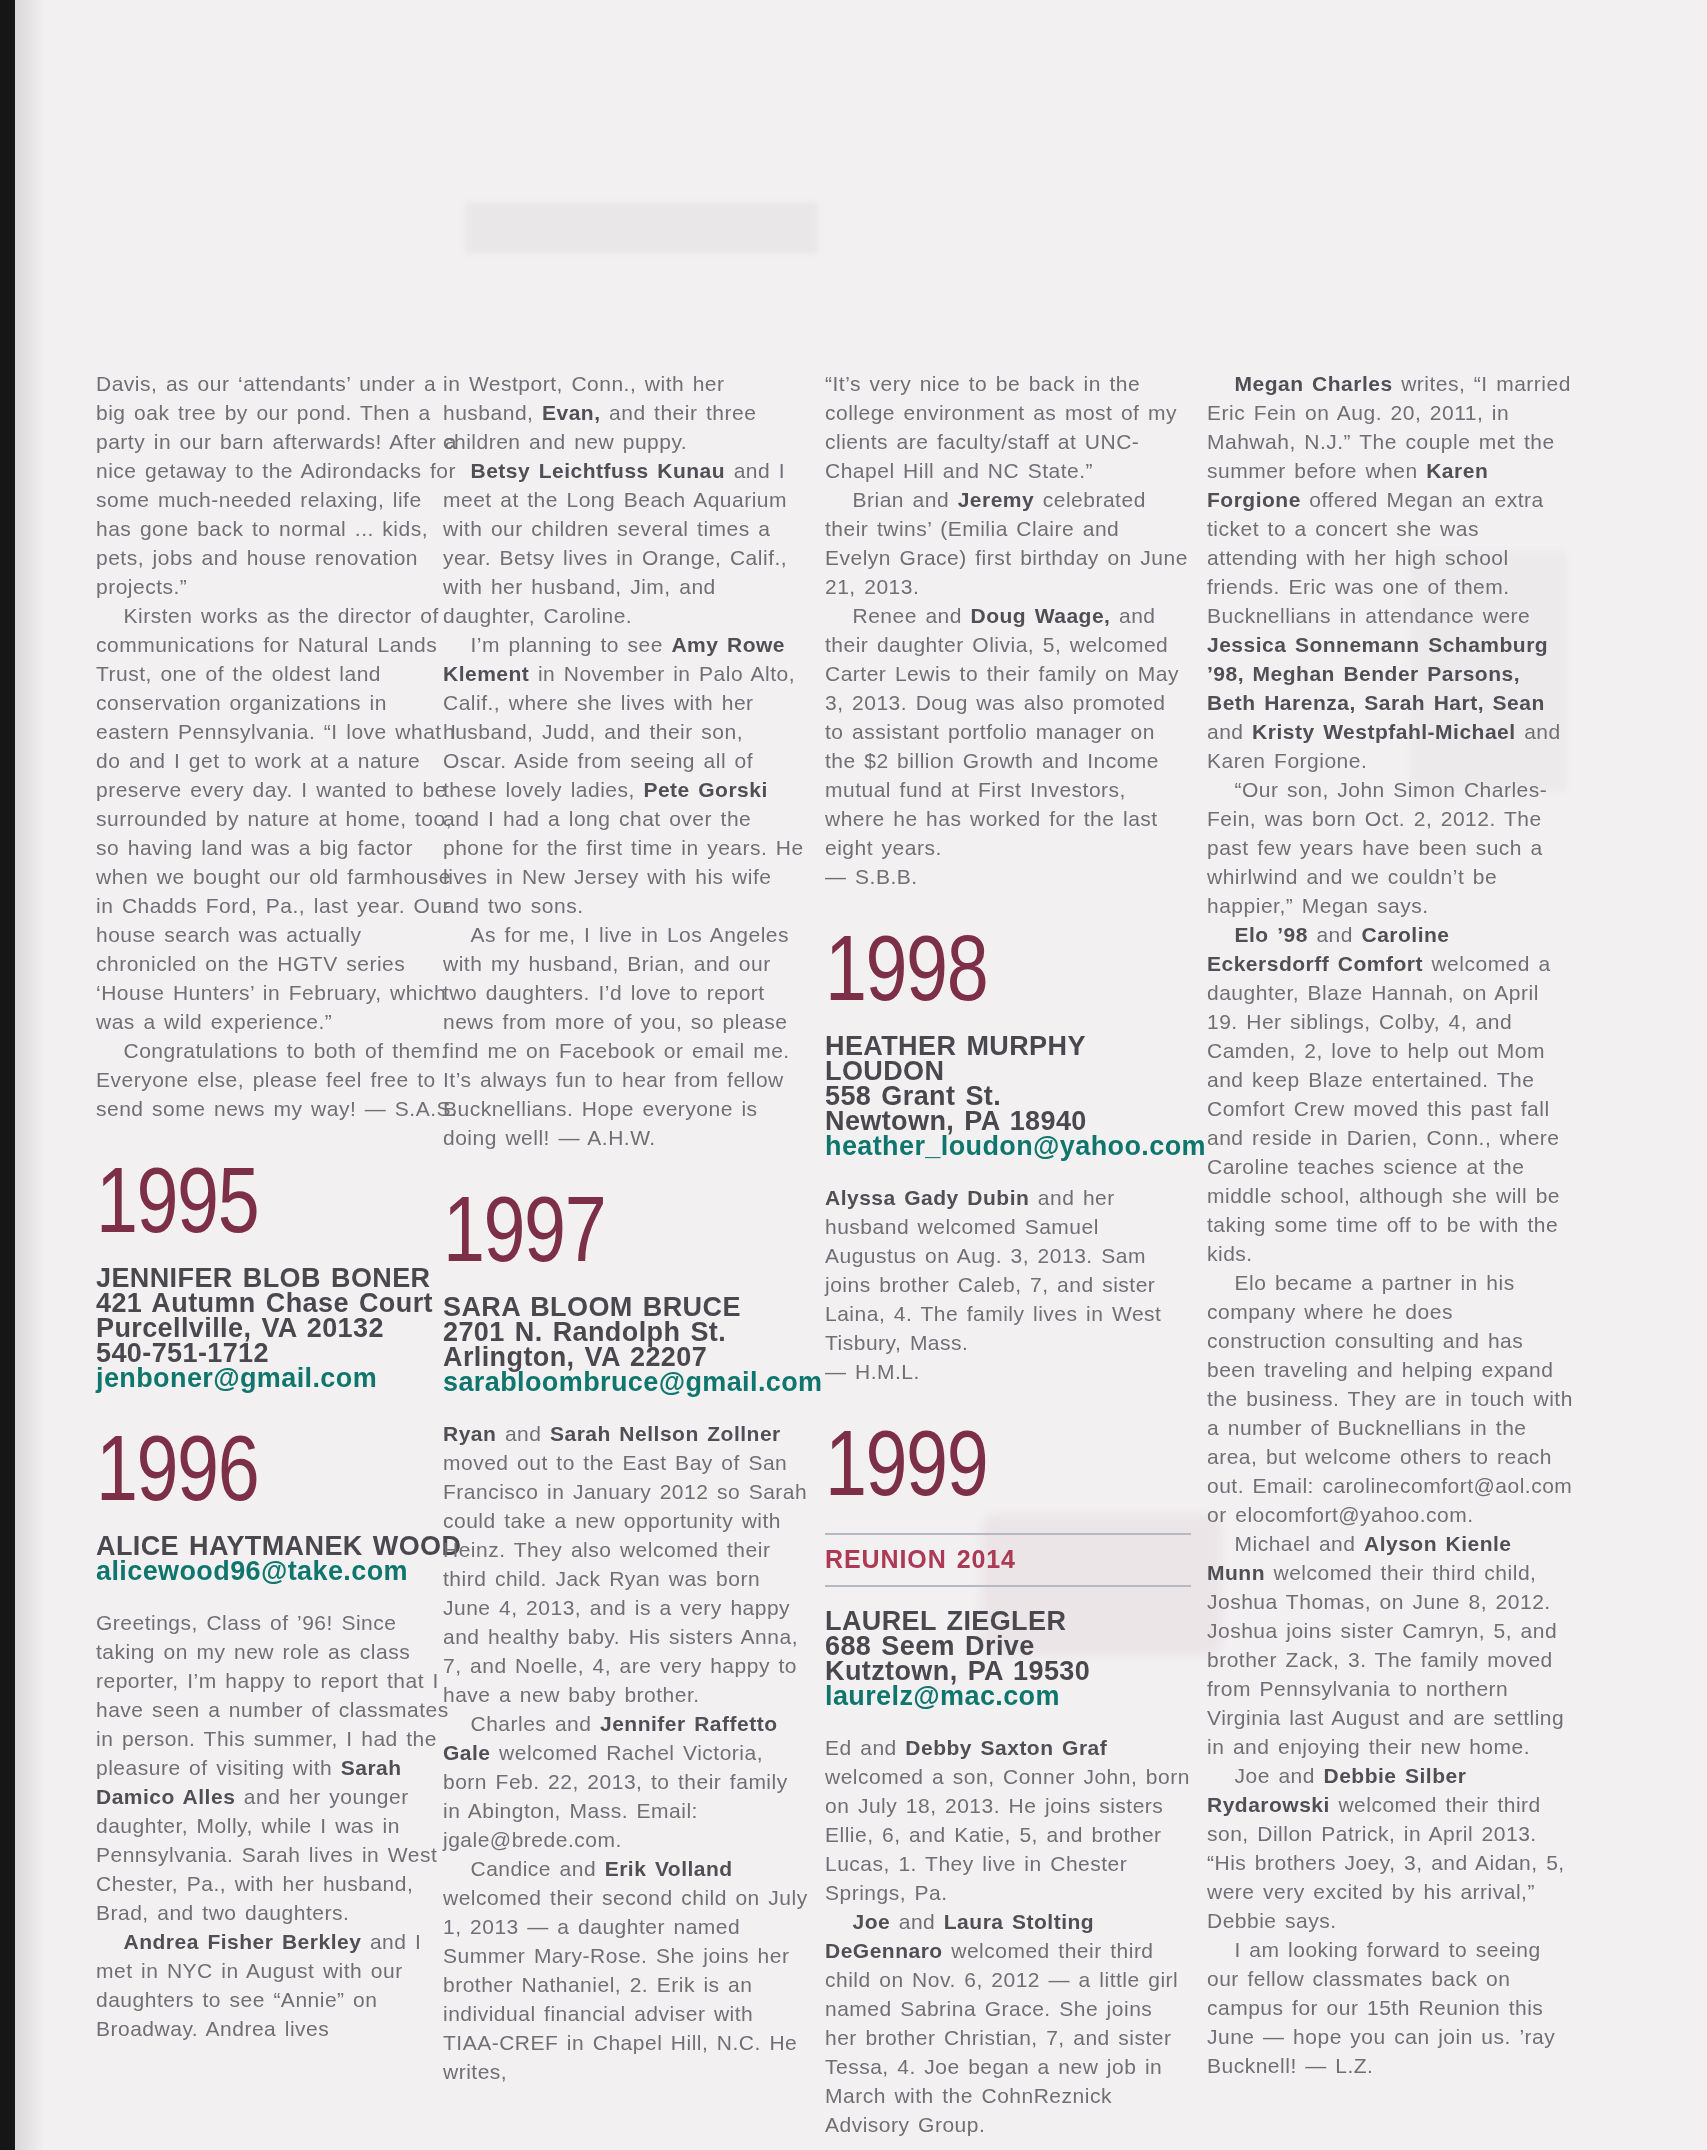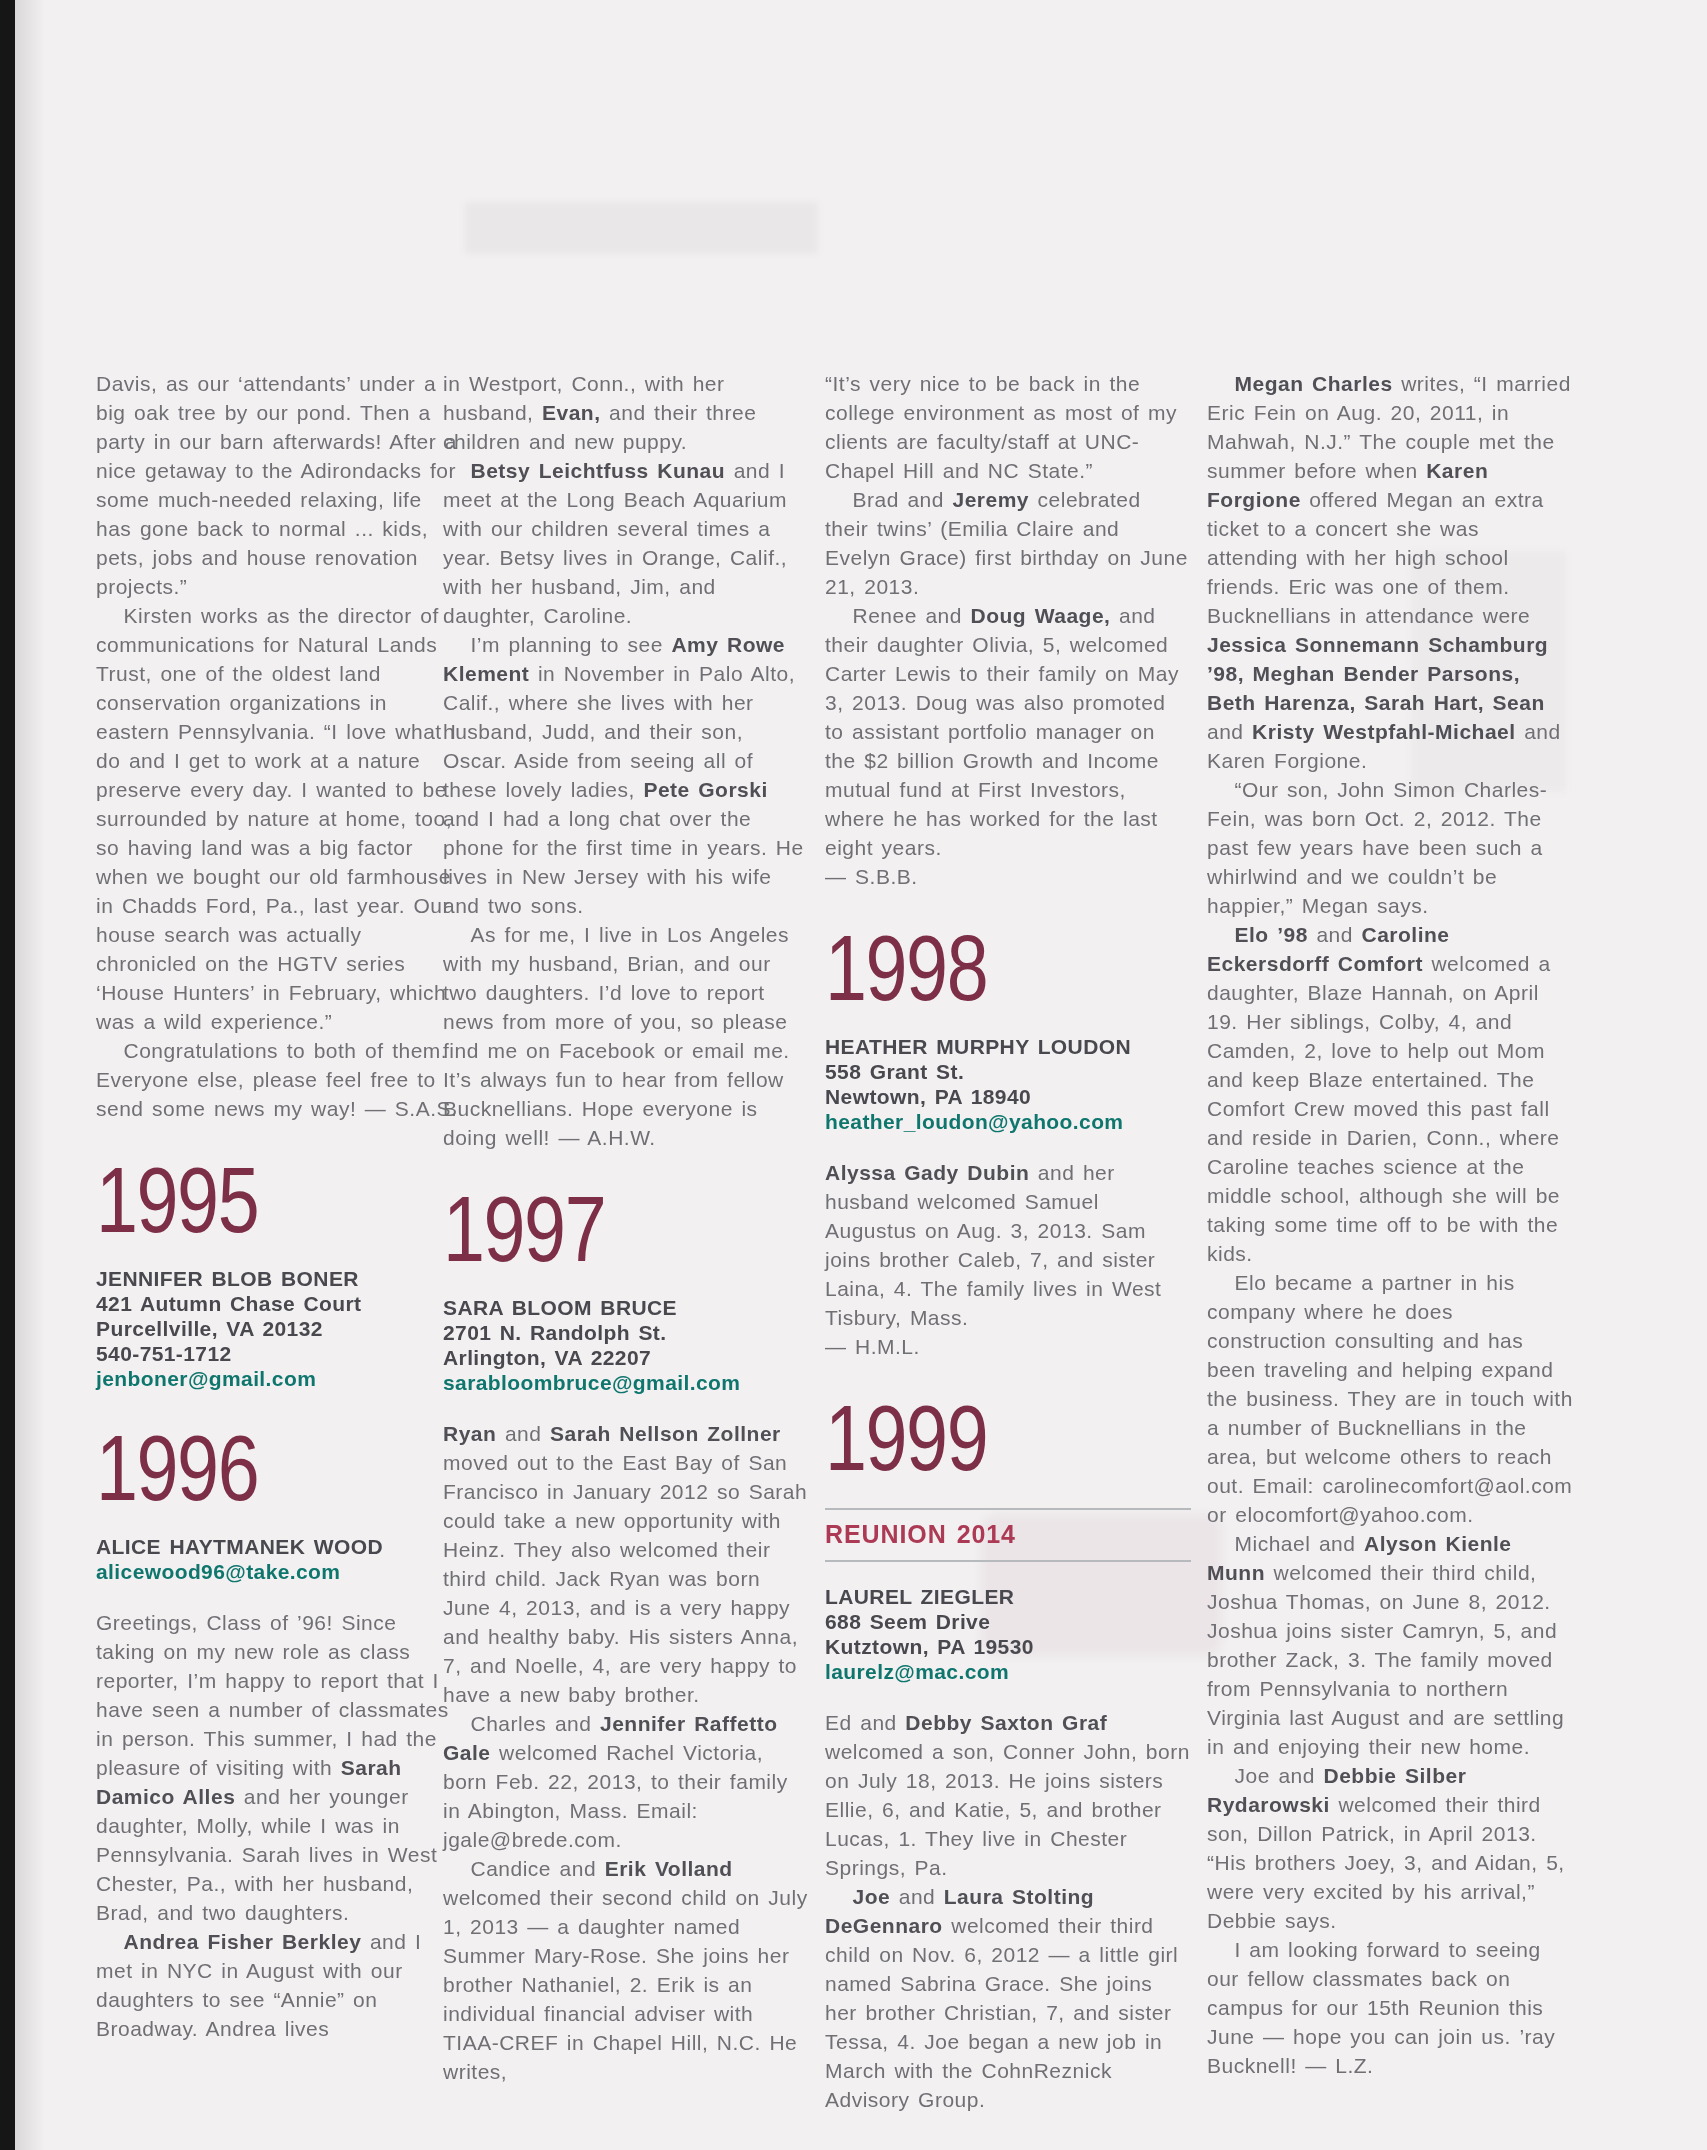--- a/index.html
+++ b/index.html
@@ -26,21 +26,21 @@
   p.body{margin:0;}
   p.ind{text-indent:27.5px;}
   p.body b{font-weight:bold;color:#504f55;}
 
   h2.year{
     margin:31px 0 20px 0;
     font-size:92px;line-height:92px;font-weight:400;
     color:#7c2f47;letter-spacing:-1.7px;
     transform:scaleX(0.82);transform-origin:left center;
   }
-  .contact{margin:0 0 24px 0;font-weight:bold;font-size:21px;line-height:25px;
+  .contact{margin:0 0 24px 0;font-weight:bold;font-size:27px;line-height:25px;
     color:#49484e;letter-spacing:0.4px;}
   .contact .cemail{color:#0f766e;}
 
   .reunion{margin:24px 0 22.4px 0;border-top:2.2px solid #b7babc;border-bottom:2.2px solid #b7babc;
     padding:10.3px 0;color:#ac3a55;font-weight:bold;font-size:25px;letter-spacing:0.9px;}
 </style>
 </head>
 <body>
 
 <div class="page">
@@ -88,21 +88,21 @@
       <div class="cemail">sarabloombruce@gmail.com</div>
     </div>
 
     <p class="body"><b>Ryan</b><span> and </span><b>Sarah Nellson Zollner</b><span> moved out to the East Bay of San Francisco in January 2012 so Sarah could take a new opportunity with Heinz. They also welcomed their third child. Jack Ryan was born June 4, 2013, and is a very happy and healthy baby. His sisters Anna, 7, and Noelle, 4, are very happy to have a new baby brother.</span></p>
     <p class="body ind"><span>Charles and </span><b>Jennifer Raffetto Gale</b><span> welcomed Rachel Victoria, born Feb. 22, 2013, to their family in Abington, Mass. Email: jgale@brede.com.</span></p>
     <p class="body ind"><span>Candice and </span><b>Erik Volland</b><span> welcomed their second child on July 1, 2013 — a daughter named Summer Mary-Rose. She joins her brother Nathaniel, 2. Erik is an individual financial adviser with TIAA-CREF in Chapel Hill, N.C. He writes,</span></p>
   </div>
 
   <div class="col c3">
     <p class="body"><span>“It’s very nice to be back in the college environment as most of my clients are faculty/staff at UNC-Chapel Hill and NC State.”</span></p>
-    <p class="body ind"><span>Brad and </span><b>Jeremy</b><span> celebrated their twins’ (Emilia Claire and Evelyn Grace) first birthday on June 21, 2013.</span></p>
+    <p class="body ind"><span>Brian and </span><b>Jeremy</b><span> celebrated their twins’ (Emilia Claire and Evelyn Grace) first birthday on June 21, 2013.</span></p>
     <p class="body ind"><span>Renee and </span><b>Doug Waage,</b><span> and their daughter Olivia, 5, welcomed Carter Lewis to their family on May 3, 2013. Doug was also promoted to assistant portfolio manager on the $2 billion Growth and Income mutual fund at First Investors, where he has worked for the last eight years.</span><br><span>— S.B.B.</span></p>
 
     <h2 class="year">1998</h2>
     <div class="contact">
       <div class="cname">HEATHER MURPHY LOUDON</div>
       <div class="cline">558 Grant St.</div>
       <div class="cline">Newtown, PA 18940</div>
       <div class="cemail">heather_loudon@yahoo.com</div>
     </div>
 

